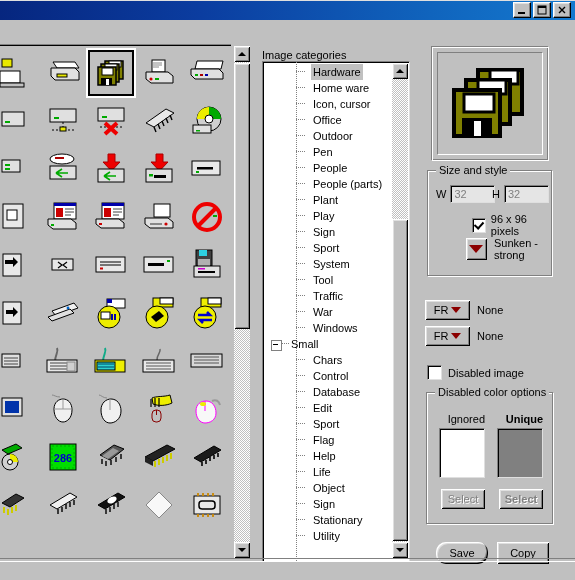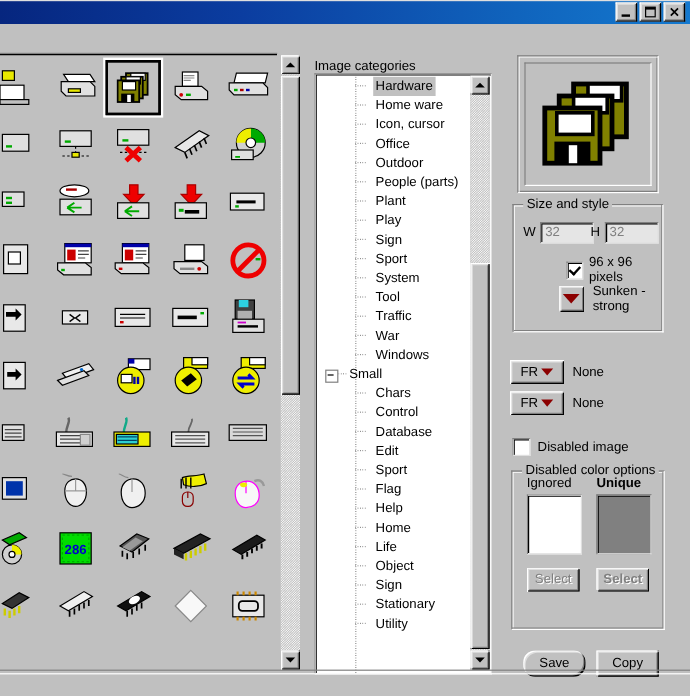--- a/index.html
+++ b/index.html
@@ -182,21 +182,21 @@
     width:45px;height:20px;background:#c0c0c0;
     box-shadow:inset 1px 1px 0 #fff, inset -1px -1px 0 #000, inset 2px 2px 0 #dfdfdf, inset -2px -2px 0 #808080;
     display:flex;align-items:center;justify-content:center;gap:3px;font-size:11px;
   }
 
   
   .dis-row{position:absolute;left:427px;top:365px;display:flex;align-items:center;gap:6px;font-size:11px;}
 
   
   .dcolor-group{left:426px;top:392px;width:126px;height:131px;}
-  .swatch-col{position:absolute;top:4px;display:flex;flex-direction:column;align-items:flex-start;}
+  .swatch-col{position:absolute;top:20px;display:flex;flex-direction:column;align-items:flex-end;}
   .swatch-title{font-size:11px;margin-bottom:3px;}
   .swatch{
     width:44px;height:48px;
     border-top:1px solid #808080;border-left:1px solid #808080;
     border-right:1px solid #dfdfdf;border-bottom:1px solid #dfdfdf;
     box-shadow:inset 1px 1px 0 #000;
   }
   .sel-btn{
     margin-top:11px;width:44px;height:20px;background:#c0c0c0;
     box-shadow:inset 1px 1px 0 #fff, inset -1px -1px 0 #000, inset 2px 2px 0 #dfdfdf, inset -2px -2px 0 #808080;
@@ -647,39 +647,40 @@
 
   <div class="tree-outer">
     <div class="tree-box" style="left:0;top:0;width:146px;height:499px;">
       <div class="tree-vline" style="top:0;bottom:0;"></div>
       <div class="tree-list" id="tree-list">
           <div class="tree-item selected"><span class="tree-dots"></span><span class="tname">Hardware</span></div>
           <div class="tree-item"><span class="tree-dots"></span><span class="tname">Home ware</span></div>
           <div class="tree-item"><span class="tree-dots"></span><span class="tname">Icon, cursor</span></div>
           <div class="tree-item"><span class="tree-dots"></span><span class="tname">Office</span></div>
           <div class="tree-item"><span class="tree-dots"></span><span class="tname">Outdoor</span></div>
+          <div class="tree-item"><span class="tree-dots"></span><span class="tname">Pen</span></div>
+          <div class="tree-item"><span class="tree-dots"></span><span class="tname">People</span></div>
           <div class="tree-item"><span class="tree-dots"></span><span class="tname">People (parts)</span></div>
           <div class="tree-item"><span class="tree-dots"></span><span class="tname">Plant</span></div>
           <div class="tree-item"><span class="tree-dots"></span><span class="tname">Play</span></div>
           <div class="tree-item"><span class="tree-dots"></span><span class="tname">Sign</span></div>
           <div class="tree-item"><span class="tree-dots"></span><span class="tname">Sport</span></div>
           <div class="tree-item"><span class="tree-dots"></span><span class="tname">System</span></div>
           <div class="tree-item"><span class="tree-dots"></span><span class="tname">Tool</span></div>
           <div class="tree-item"><span class="tree-dots"></span><span class="tname">Traffic</span></div>
           <div class="tree-item"><span class="tree-dots"></span><span class="tname">War</span></div>
           <div class="tree-item"><span class="tree-dots"></span><span class="tname">Windows</span></div>
           <div class="tree-item root"><span class="expander"></span><span class="tree-rootdots"></span><span class="tname">Small</span></div>
           <div class="tree-item"><span class="tree-dots"></span><span class="tname">Chars</span></div>
           <div class="tree-item"><span class="tree-dots"></span><span class="tname">Control</span></div>
           <div class="tree-item"><span class="tree-dots"></span><span class="tname">Database</span></div>
           <div class="tree-item"><span class="tree-dots"></span><span class="tname">Edit</span></div>
           <div class="tree-item"><span class="tree-dots"></span><span class="tname">Sport</span></div>
           <div class="tree-item"><span class="tree-dots"></span><span class="tname">Flag</span></div>
           <div class="tree-item"><span class="tree-dots"></span><span class="tname">Help</span></div>
-          <div class="tree-item"><span class="tree-dots"></span><span class="tname">Home</span></div>
           <div class="tree-item"><span class="tree-dots"></span><span class="tname">Life</span></div>
           <div class="tree-item"><span class="tree-dots"></span><span class="tname">Object</span></div>
           <div class="tree-item"><span class="tree-dots"></span><span class="tname">Sign</span></div>
           <div class="tree-item"><span class="tree-dots"></span><span class="tname">Stationary</span></div>
           <div class="tree-item"><span class="tree-dots"></span><span class="tname">Utility</span></div>
         </div>
     </div>
 
     <div class="vscroll" style="left:130px;top:2px;height:495px;">
       <div class="sb-btn" style="top:0;">

